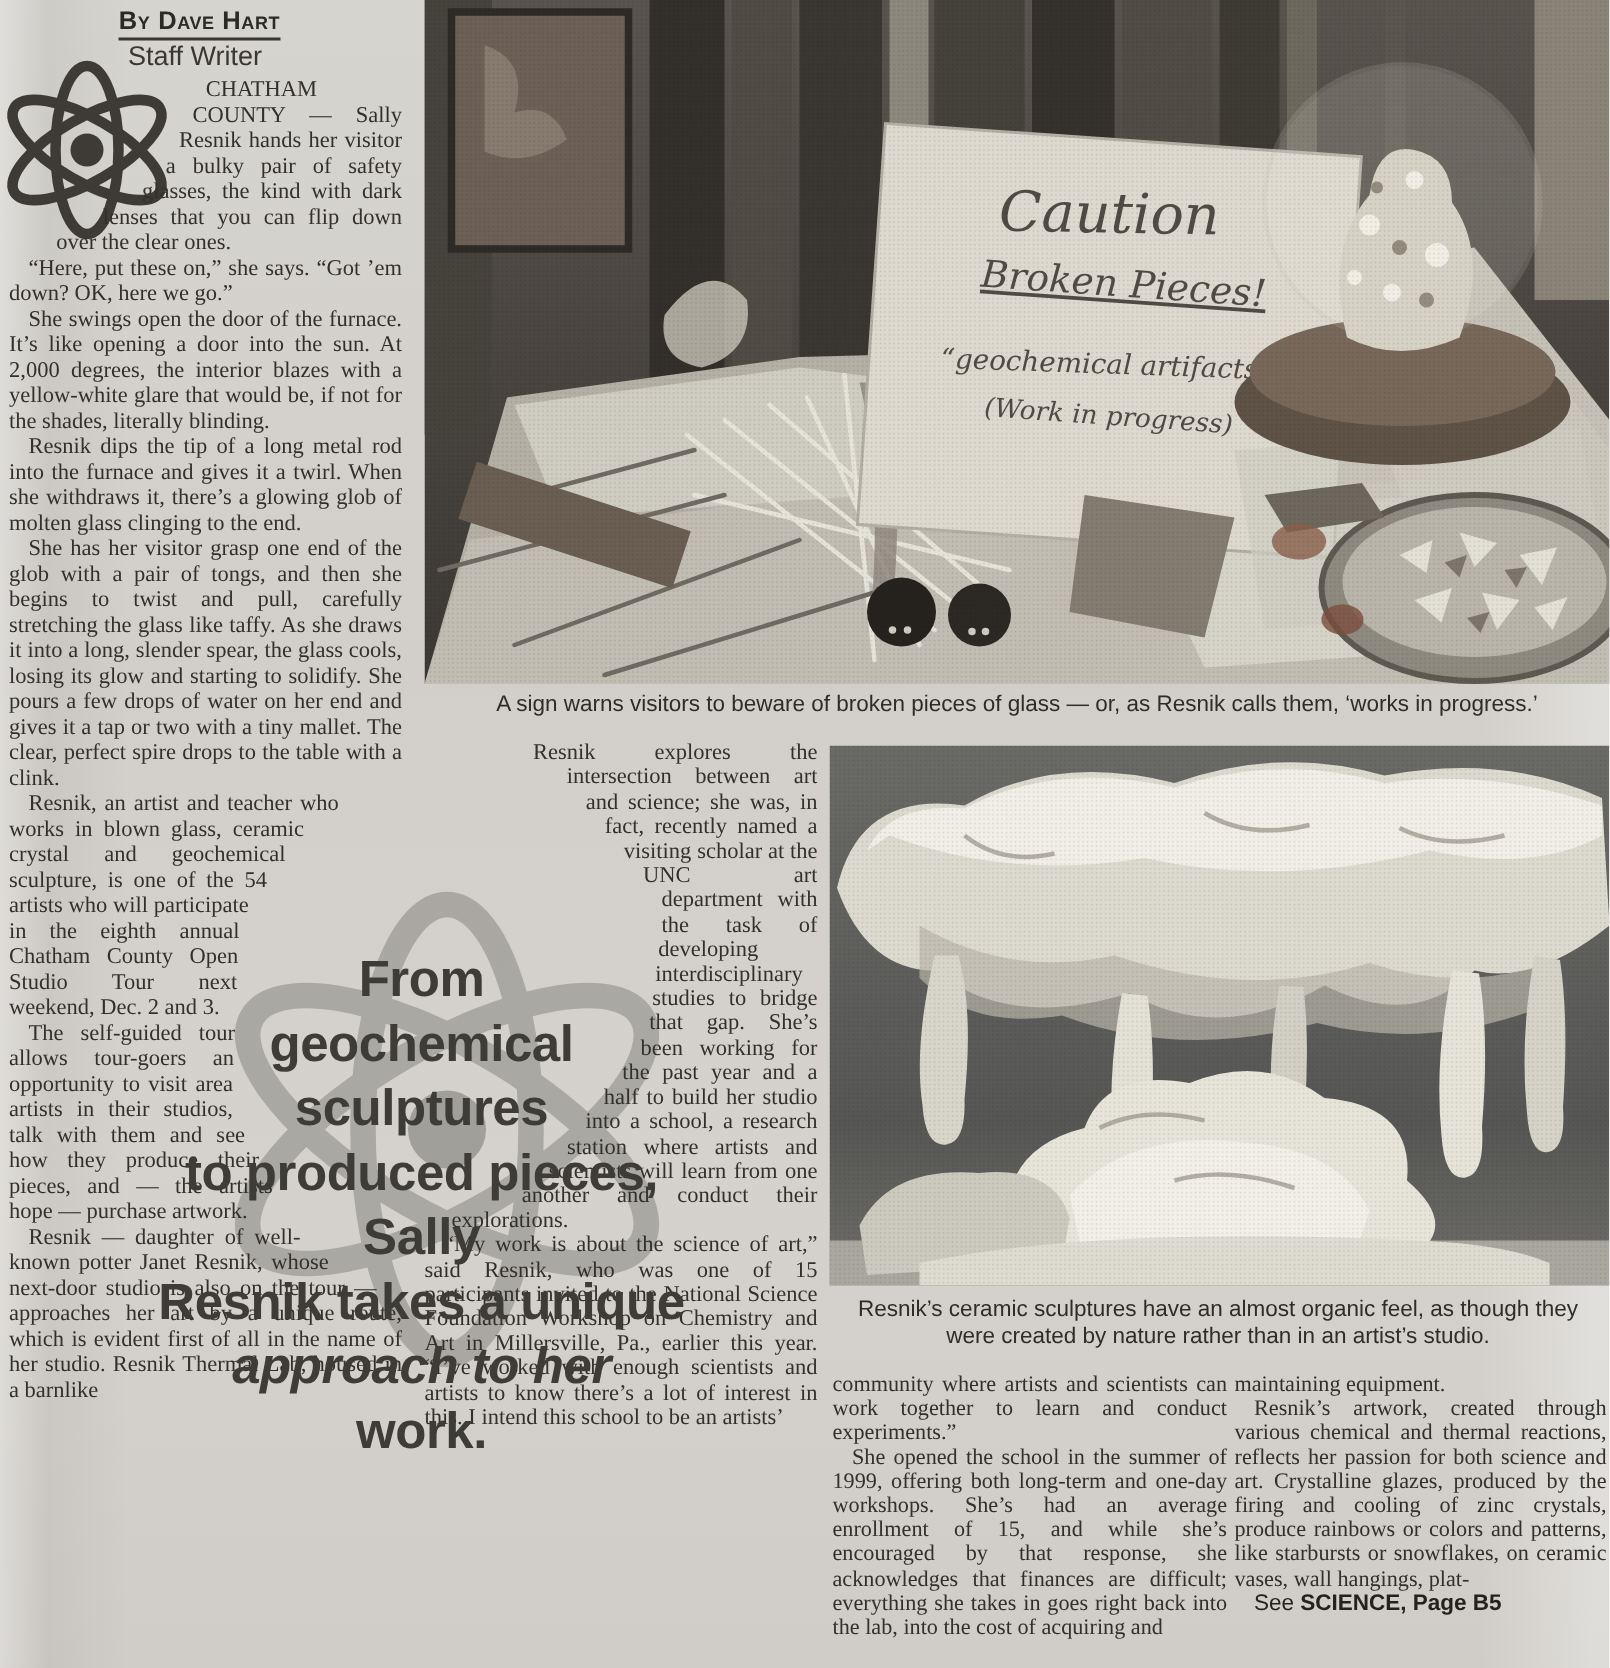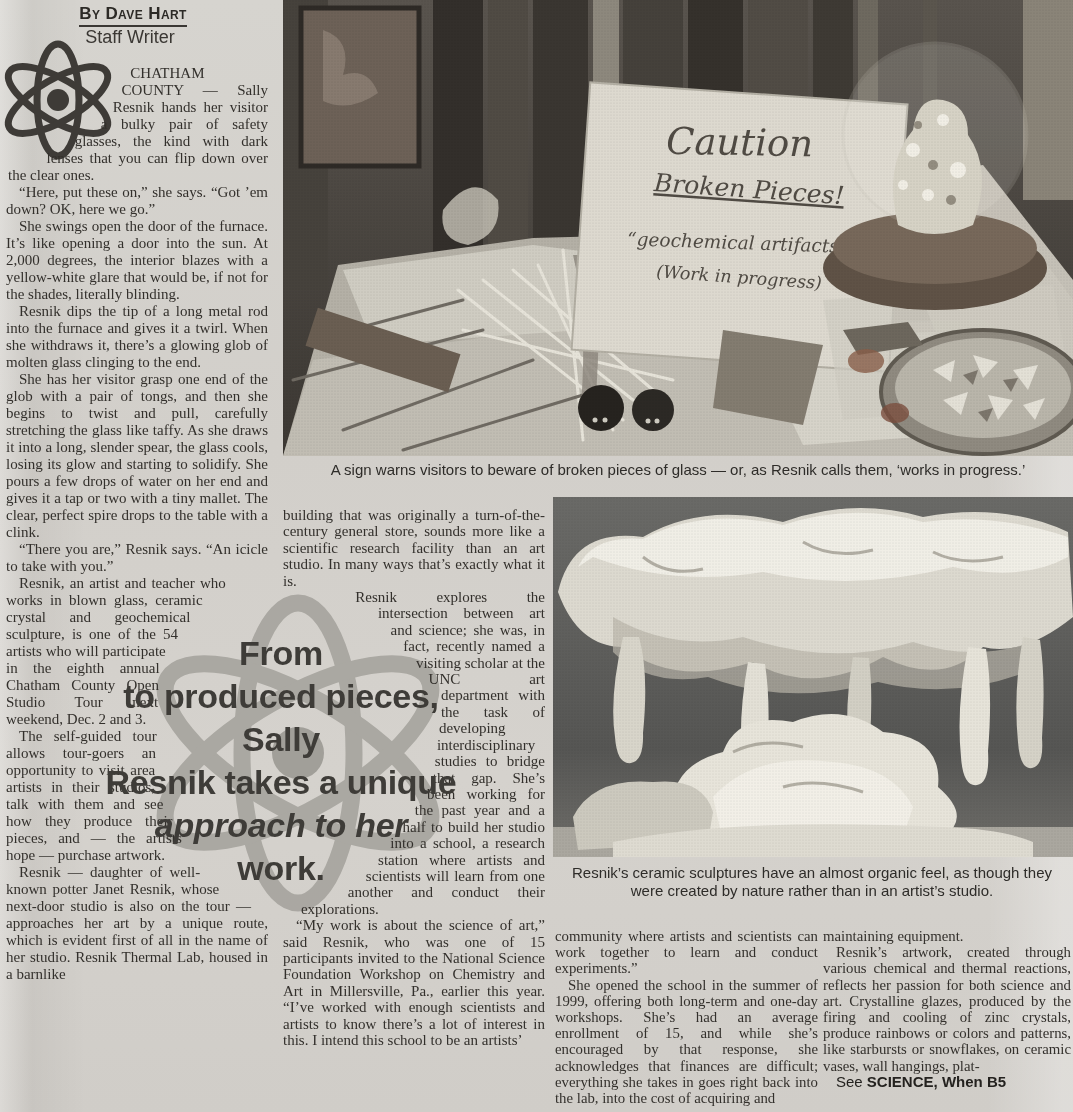--- a/index.html
+++ b/index.html
@@ -15,21 +15,21 @@
   }
   
   .byline{position:absolute;left:0;top:4px;width:266px;text-align:center;font-family:"Liberation Sans",sans-serif;}
   .byline .author{display:inline-block;font-weight:700;font-size:17px;letter-spacing:.4px;font-variant:small-caps;border-bottom:2px solid #3a3733;padding-bottom:1px;color:#2c2a26;}
   .byline .role{font-size:18px;color:#3a3733;margin-top:3px;padding-right:6px;}
   
   .atom-logo{position:absolute;left:-8px;top:24px;width:132px;height:152px;}
   
   .col{position:absolute;font-size:15px;line-height:17px;text-align:justify;overflow:hidden;}
   .col p{margin:0;text-indent:13px;}
-  .col p.np{text-indent:0;margin-top:13px;}
+  .col p.np{text-indent:0;}
   #col1{left:6px;top:52px;width:262px;height:1058px;}
   #col2{left:283px;top:494px;width:262px;height:618px;line-height:16.4px;}
   #col3{left:555px;top:915px;width:263px;height:197px;line-height:16.2px;font-size:14.8px;}
   #col4{left:823px;top:915px;width:248px;height:197px;line-height:16.2px;font-size:14.8px;}
   .wrap-atom{float:left;width:138px;height:122px;shape-outside:polygon(0 0, 95% 0, 72% 50%, 34% 78%, 0 95%);}
   .wrap-quote1{float:right;width:120px;height:332px;shape-outside:polygon(100% 0, 52% 7%, 10% 28%, 6% 62%, 48% 90%, 100% 100%);}
   .wrap-quote2{float:left;width:158px;height:318px;shape-outside:polygon(0 0, 10% 0, 58% 9%, 100% 36%, 94% 60%, 46% 92%, 0 100%);}
   
   .pq-atom{position:absolute;left:100px;top:588px;width:396px;height:330px;z-index:1;}
   .pull-quote{position:absolute;left:92px;top:632px;width:378px;z-index:3;
@@ -67,46 +67,45 @@
     <circle cx="66" cy="76" r="11" fill="#3e3b37"></circle>
   </svg>
 
   <div id="col1" class="col">
     <div class="wrap-atom"></div>
     <p class="np">CHATHAM COUNTY — Sally Resnik hands her visitor a bulky pair of safety glasses, the kind with dark lenses that you can flip down over the clear ones.</p>
     <p>“Here, put these on,” she says. “Got ’em down? OK, here we go.”</p>
     <p>She swings open the door of the furnace. It’s like opening a door into the sun. At 2,000 degrees, the interior blazes with a yellow-white glare that would be, if not for the shades, literally blinding.</p>
     <p>Resnik dips the tip of a long metal rod into the furnace and gives it a twirl. When she withdraws it, there’s a glowing glob of molten glass clinging to the end.</p>
     <p>She has her visitor grasp one end of the glob with a pair of tongs, and then she begins to twist and pull, carefully stretching the glass like taffy. As she draws it into a long, slender spear, the glass cools, losing its glow and starting to solidify. She pours a few drops of water on her end and gives it a tap or two with a tiny mallet. The clear, perfect spire drops to the table with a clink.</p>
-    <p>“There you are,” Resnik says. “An icicle to take with you.”</p>
     <div class="wrap-quote1"></div>
     <p>Resnik, an artist and teacher who works in blown glass, ceramic crystal and geochemical sculpture, is one of the 54 artists who will participate in the eighth annual Chatham County Open Studio Tour next weekend, Dec. 2 and 3.</p>
     <p>The self-guided tour allows tour-goers an opportunity to visit area artists in their studios, talk with them and see how they produce their pieces, and — the artists hope — purchase artwork.</p>
     <p>Resnik — daughter of well-known potter Janet Resnik, whose next-door studio is also on the tour — approaches her art by a unique route, which is evident first of all in the name of her studio. Resnik Thermal Lab, housed in a barnlike</p>
   </div>
 
   <svg class="pq-atom" viewBox="0 0 396 330">
     <g stroke="#a3a19b" stroke-width="17" fill="none" opacity="0.85">
       <ellipse cx="198" cy="165" rx="150" ry="56" transform="rotate(90 198 165)"></ellipse>
       <ellipse cx="198" cy="165" rx="150" ry="56" transform="rotate(30 198 165)"></ellipse>
       <ellipse cx="198" cy="165" rx="150" ry="56" transform="rotate(150 198 165)"></ellipse>
     </g>
     <circle cx="198" cy="165" r="26" fill="#9b9993" opacity="0.9"></circle>
   </svg>
 
   <div class="pull-quote">
     <div>From</div>
+    <div>geochemical sculptures</div>
     <div>to produced pieces, Sally</div>
     <div>Resnik takes a unique</div>
     <div class="it">approach to her</div>
     <div>work.</div>
   </div>
 
   <div id="col2" class="col">
-    <p class="np">building that was originally a turn-of-the-century general store, sounds more like a scientific research facility than an art studio. In many ways that’s exactly what it is.</p>
     <div class="wrap-quote2"></div>
     <p>Resnik explores the intersection between art and science; she was, in fact, recently named a visiting scholar at the UNC art department with the task of developing interdisciplinary studies to bridge that gap. She’s been working for the past year and a half to build her studio into a school, a research station where artists and scientists will learn from one another and conduct their explorations.</p>
     <p>“My work is about the science of art,” said Resnik, who was one of 15 participants invited to the National Science Foundation Workshop on Chemistry and Art in Millersville, Pa., earlier this year. “I’ve worked with enough scientists and artists to know there’s a lot of interest in this. I intend this school to be an artists’</p>
   </div>
 
   <svg class="photo1" viewBox="0 0 790 456">
     <defs>
       <linearGradient id="wood" x1="0" y1="0" x2="0" y2="1">
         <stop offset="0" stop-color="#59544e"></stop>
           <stop offset="1" stop-color="#3c3833"></stop>
@@ -273,16 +272,16 @@
   <div id="cap2" class="caption">Resnik’s ceramic sculptures have an almost organic feel, as though they were created by nature rather than in an artist’s studio.</div>
 
   <div id="col3" class="col">
     <p class="np">community where artists and scientists can work together to learn and conduct experiments.”</p>
     <p>She opened the school in the summer of 1999, offering both long-term and one-day workshops. She’s had an average enrollment of 15, and while she’s encouraged by that response, she acknowledges that finances are difficult; everything she takes in goes right back into the lab, into the cost of acquiring and</p>
   </div>
 
   <div id="col4" class="col">
     <p class="np">maintaining equipment.</p>
     <p>Resnik’s artwork, created through various chemical and thermal reactions, reflects her passion for both science and art. Crystalline glazes, produced by the firing and cooling of zinc crystals, produce rainbows or colors and patterns, like starbursts or snowflakes, on ceramic vases, wall hangings, plat-</p>
-    <p class="jump"><span>See </span><b>SCIENCE,</b><b> When B5</b></p>
+    <p class="jump"><span>See </span><b>SCIENCE,</b><b> Page B5</b></p>
   </div>
 
 </div>
 
 </body></html>

